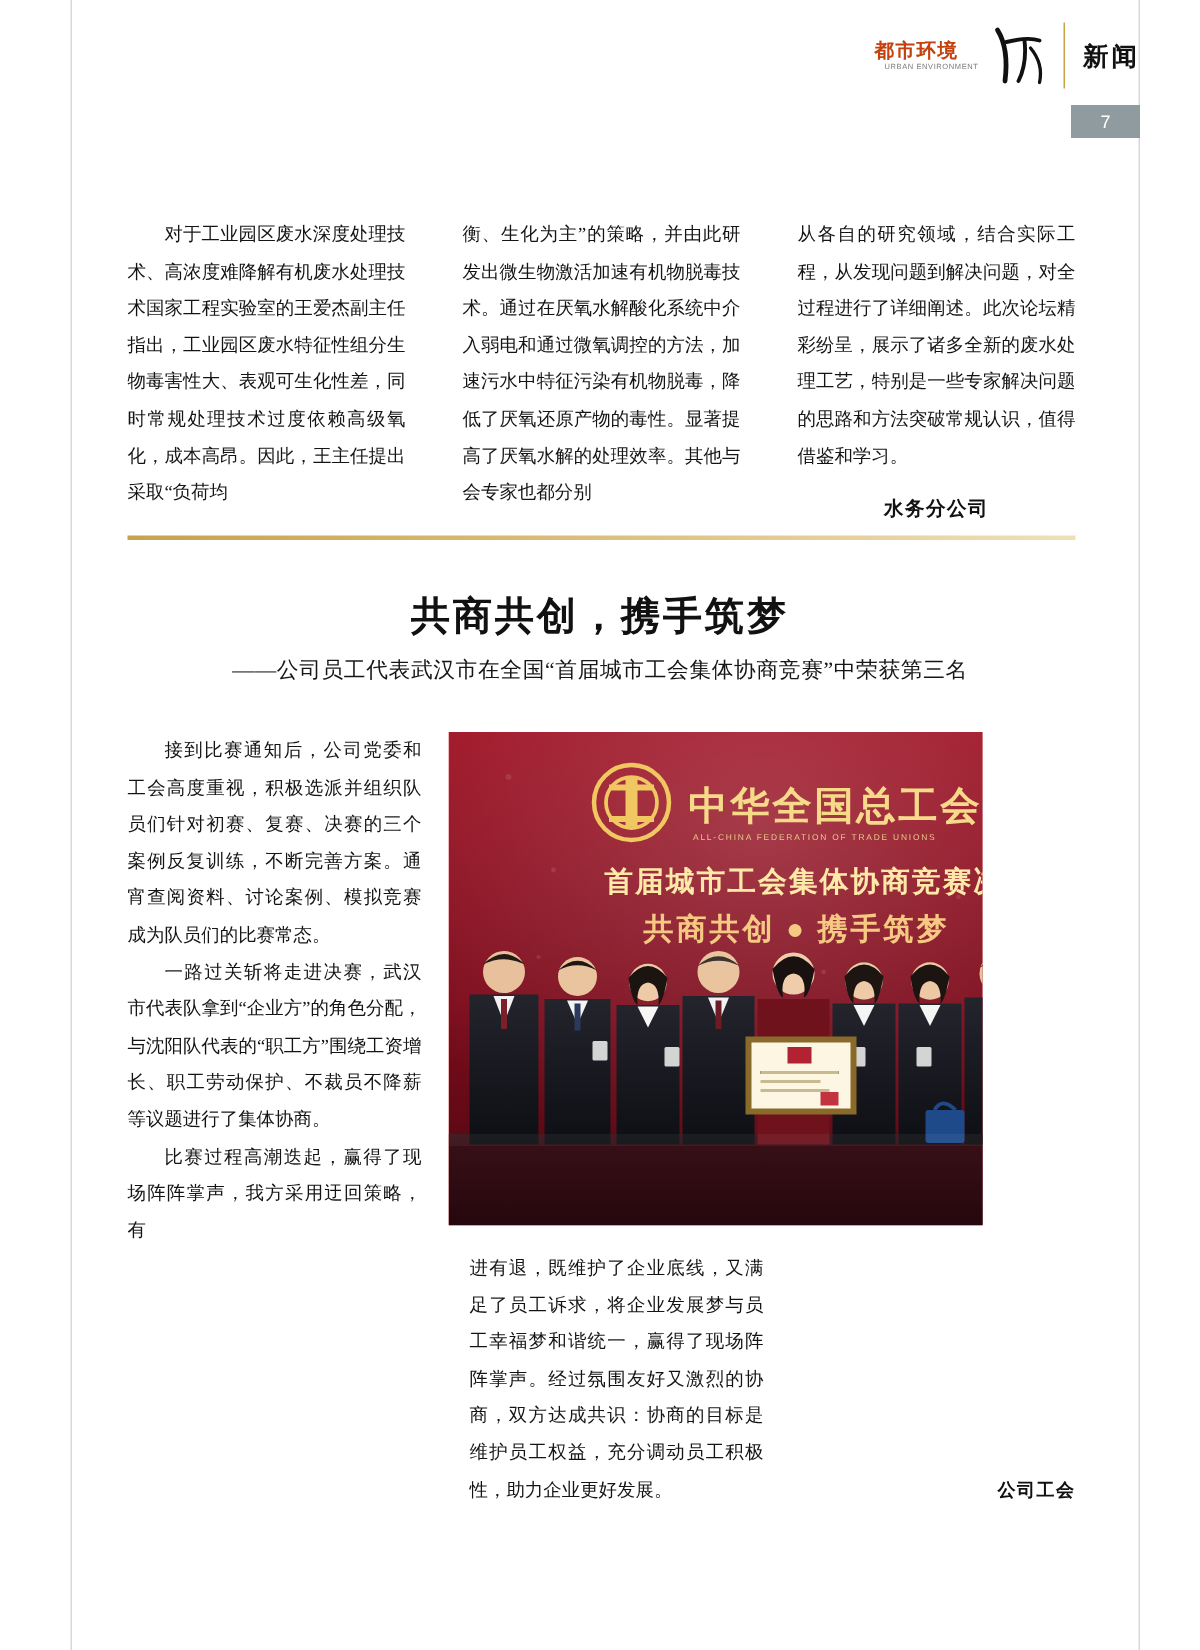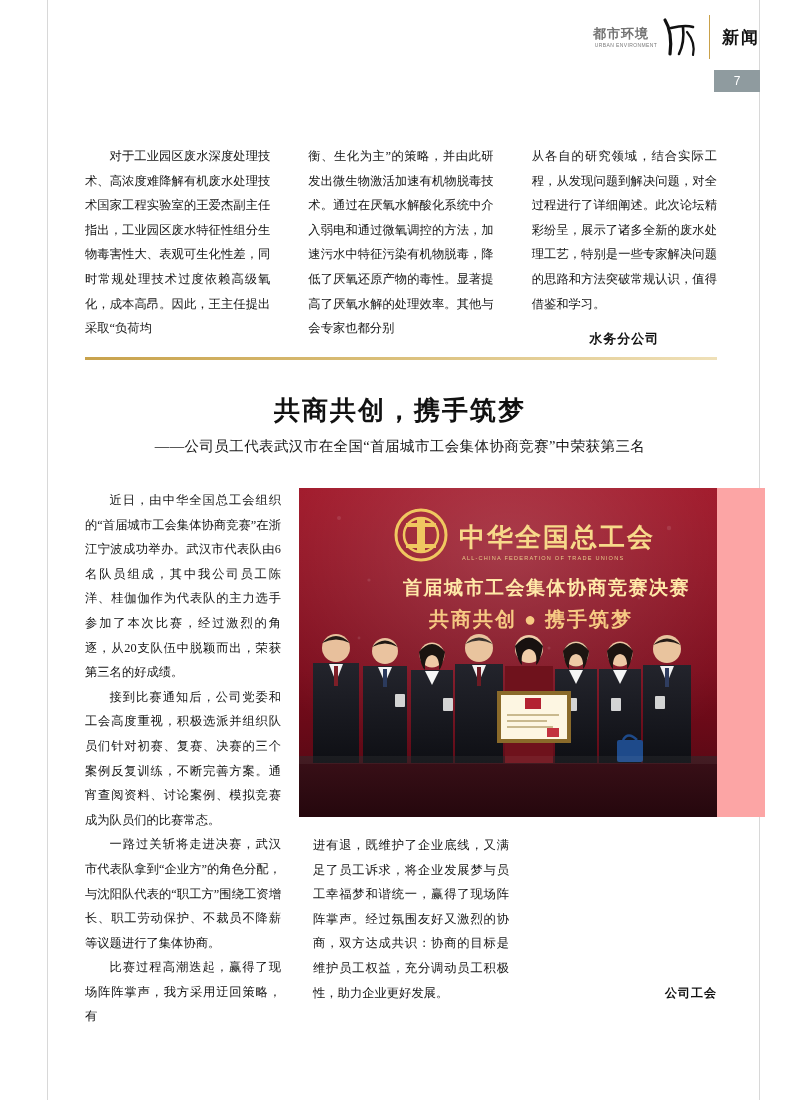--- a/index.html
+++ b/index.html
@@ -47,22 +47,22 @@
     right: 40px;
     height: 46px;
     display: flex;
     align-items: center;
   }
   .masthead {
     font-family: "Liberation Serif", serif;
     font-size: 13px;
     font-weight: bold;
     letter-spacing: 1px;
-    color: #737373;
-    margin-right: 10px;
+    color: #c2410c;
+    margin-right: 20px;
     line-height: 1;
   }
   .masthead-en {
     font-size: 5px;
     letter-spacing: .4px;
     color: #7a7a7a;
     text-align: center;
     margin-top: 2px;
     font-family: "Liberation Sans", sans-serif;
   }
@@ -183,21 +183,21 @@
     display: flex;
     gap: 32px;
   }
   .feature-cols .col:first-child { visibility: hidden; }
 
   
   .photo {
     position: absolute;
     left: 299px;
     top: 488px;
-    width: 466px;
+    width: 356px;
     height: 329px;
     overflow: hidden;
     background: #fca5a5;
   }
   .photo svg { display: block; }
 
   .end-byline {
     position: absolute;
     right: 83px;
     top: 985px;
@@ -246,21 +246,20 @@
       <div class="byline">水务分公司</div>
     </div>
   </div>
 
   <div class="gold-sep"></div>
 
   <div class="feature-title">共商共创，携手筑梦</div>
   <div class="feature-sub">——公司员工代表武汉市在全国“首届城市工会集体协商竞赛”中荣获第三名</div>
 
   <div class="feature-left">
-    <div class="cjk indent">近日，由中华全国总工会组织的“首届城市工会集体协商竞赛”在浙江宁波成功举办。武汉市代表队由6名队员组成，其中我公司员工陈洋、桂伽伽作为代表队的主力选手参加了本次比赛，经过激烈的角逐，从20支队伍中脱颖而出，荣获第三名的好成绩。</div>
     <div class="cjk indent">接到比赛通知后，公司党委和工会高度重视，积极选派并组织队员们针对初赛、复赛、决赛的三个案例反复训练，不断完善方案。通宵查阅资料、讨论案例、模拟竞赛成为队员们的比赛常态。</div>
     <div class="cjk indent">一路过关斩将走进决赛，武汉市代表队拿到“企业方”的角色分配，与沈阳队代表的“职工方”围绕工资增长、职工劳动保护、不裁员不降薪等议题进行了集体协商。</div>
     <div class="cjk indent">比赛过程高潮迭起，赢得了现场阵阵掌声，我方采用迂回策略，有</div>
   </div>
 
   <div class="photo">
     <svg width="418" height="329" viewBox="0 0 418 329" aria-hidden="true">
       <defs>
         <linearGradient id="bd" x1="0" y1="0" x2="0" y2="1">
           <stop offset="0%" stop-color="#9e1224"></stop>

